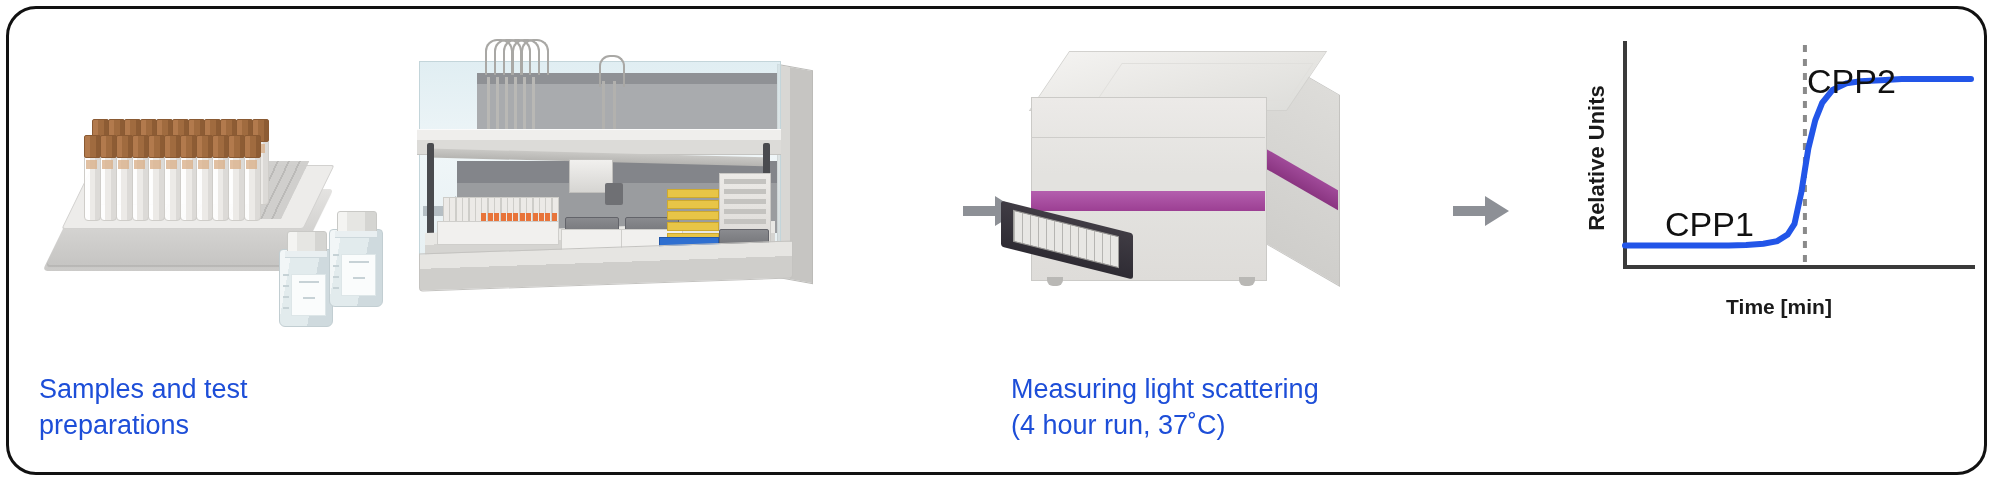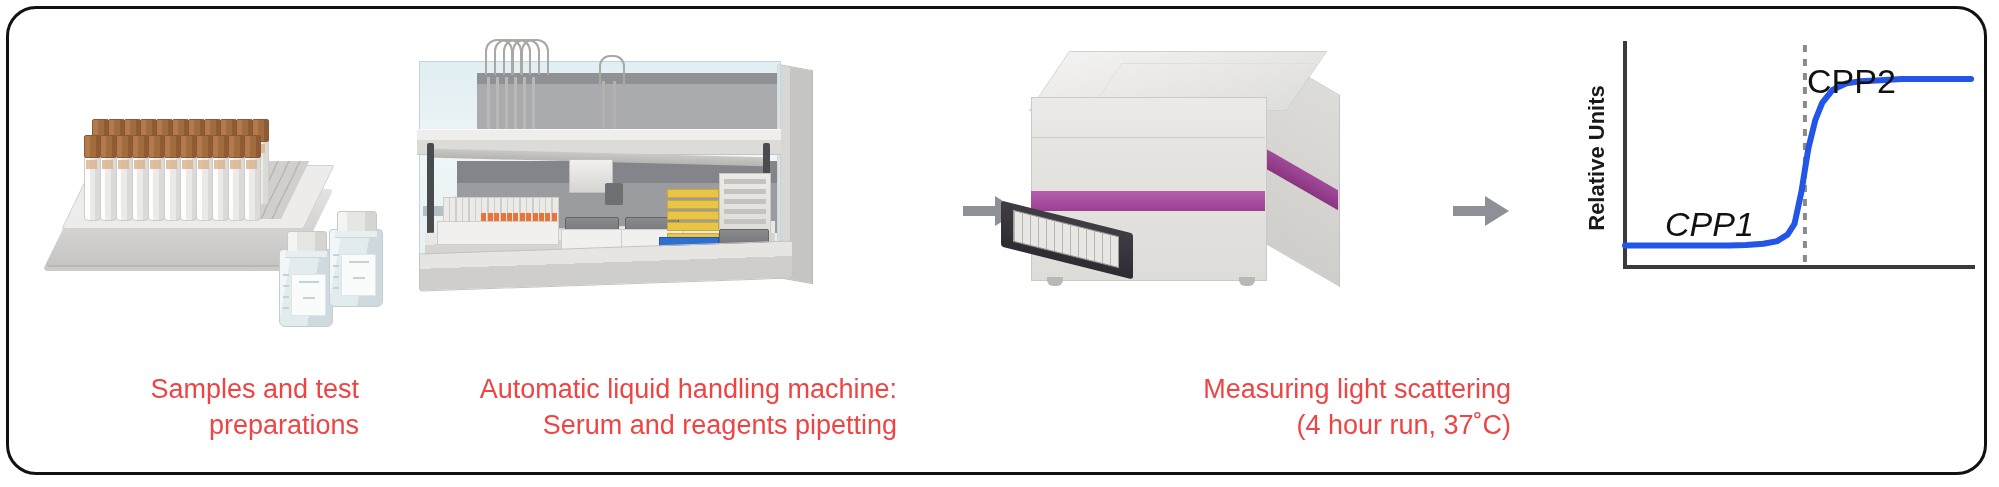--- a/index.html
+++ b/index.html
@@ -16,22 +16,22 @@
     border-radius:30px;
     background:#ffffff;
     box-sizing:border-box;
   }
   .stage{position:absolute;left:0;top:0;width:100%;height:100%;}
 
   
   .panel{position:absolute;}
   .caption{
     position:absolute;
-    text-align:right;
-    color:#ef4444;
+    text-align:left;
+    color:#1d4ed8;
     font-size:27px;
     line-height:36px;
     font-family:"Liberation Sans","DejaVu Sans",sans-serif;
     white-space:pre-line;
   }
 
   
   .arrow{position:absolute;top:185px;width:60px;height:34px;}
 
   
@@ -262,21 +262,21 @@
   }
   .xlab{
     position:absolute;left:60px;top:268px;width:300px;text-align:center;
     font-size:21px;font-weight:bold;color:#1a1a1a;
     font-family:"Liberation Sans","DejaVu Sans",sans-serif;
   }
   .cpp{
     position:absolute;font-size:34px;color:#111111;
     font-family:"Liberation Sans","DejaVu Sans",sans-serif;
   }
-  .cpp1{left:96px;top:178px;font-style:italic;}
+  .cpp1{left:96px;top:178px;}
   .cpp2{left:238px;top:35px;}
 </style>
 </head>
 <body>
 
 <div class="frame">
 <div class="stage">
 
   <div class="panel p1">
     <div class="rack-base2"></div>
@@ -500,22 +500,20 @@
           <i></i>
           <i></i>
           <i></i>
         </div>
     <div class="lh-stack-blue"></div>
     <div class="lh-plate" style="left:300px;top:198px;width:48px;"></div>
 
     <div class="lh-base"></div>
   </div>
 
-  <div class="caption" style="left:352px;top:362px;width:536px;">Automatic liquid handling machine:
-Serum and reagents pipetting</div>
 
   <div class="arrow" style="left:952px;">
     <svg width="60" height="34" viewBox="0 0 60 34">
       <path d="M2 12 H34 V2 L58 17 L34 32 V22 H2 Z" fill="#8d9096"></path>
     </svg>
   </div>
 
   <div class="panel p3">
     <div class="pr-right"></div>
     <div class="pr-stripe-side"></div>
@@ -542,17 +540,18 @@
   <div class="panel p4">
     <div class="ylab">Relative Units</div>
     <svg class="chart-box" viewBox="0 0 420 300">
       <line id="yaxis" x1="56" y1="14" x2="56" y2="240" stroke="#3a3a3a" stroke-width="4"></line>
       <line id="xaxis" x1="54" y1="240" x2="406" y2="240" stroke="#3a3a3a" stroke-width="4"></line>
       <line id="t50line" x1="235.92000000000002" y1="18" x2="235.92000000000002" y2="240" stroke="#8a8a8a" stroke-width="4" stroke-dasharray="7,7"></line>
       <path id="curve" fill="none" stroke="#2255e8" stroke-width="6" stroke-linecap="round" d="M56.0 218.4 L73.3 218.4 L90.6 218.4 L107.9 218.4 L125.2 218.4 L142.5 218.4 L159.8 218.4 L177.1 218.0 L194.4 216.7 L208.2 214.1 L218.6 207.6 L225.5 196.8 L232.5 164.4 L235.9 142.8 L239.4 121.2 L246.3 93.1 L253.2 75.8 L263.6 62.9 L277.4 56.4 L291.3 54.2 L312.0 53.2 L332.8 52.1 L360.5 52.1 L388.2 52.1 L402.0 52.1"></path>
     </svg>
     <div class="cpp cpp1">CPP1</div>
     <div class="cpp cpp2">CPP2</div>
+    <div class="xlab">Time [min]</div>
   </div>
 
 
 </div>
 </div>
 
 </body></html>

